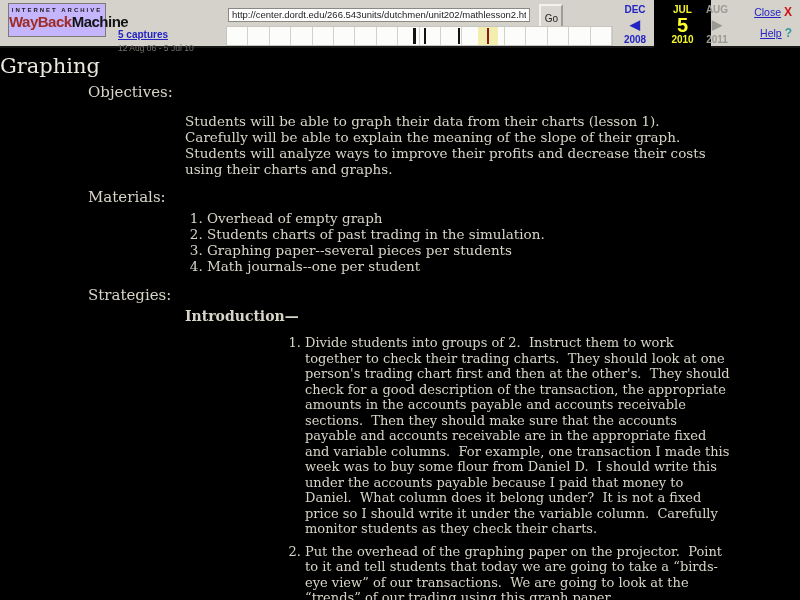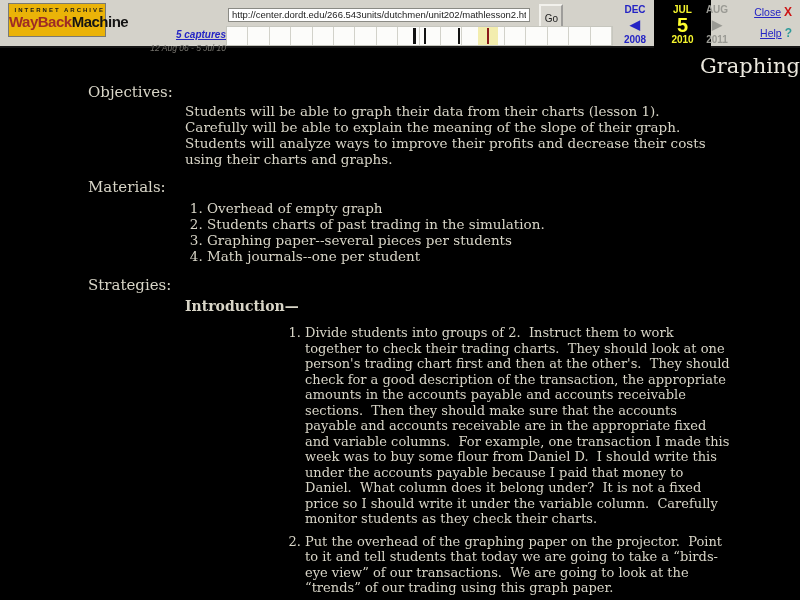--- a/index.html
+++ b/index.html
@@ -6,28 +6,28 @@
   html,body { width:800px; height:600px; overflow:hidden; background:#000; }
   body { font-family:"Liberation Sans", sans-serif; }
 
   
   .toolbar {
     position:relative; width:800px; height:48px;
     background:#d4d2ca; border-bottom:2px solid #161616;
   }
   .logo {
     position:absolute; left:8px; top:3px; width:98px; height:34px;
-    background:#eab308; border:1px solid #7a7a74; padding-top:3px;
-    text-align:right; cursor:pointer;
+    background:#c4b5fd; border:1px solid #7a7a74; padding-top:3px;
+    text-align:center; cursor:pointer;
   }
   .logo-top { font-size:6px; font-weight:bold; letter-spacing:2px; color:#1a1a1a; }
   .logo-main { font-size:15px; font-weight:bold; letter-spacing:-0.5px; line-height:1.15; color:#141414; }
   .logo-red { color:#9e2c26; }
 
-  .captures-box { position:absolute; left:118px; top:24px; width:108px; text-align:right;font-style:italic; }
+  .captures-box { position:absolute; left:118px; top:24px; width:108px; text-align:left; }
   .captures-link { font-size:10px; font-weight:bold; color:#2424c4; text-decoration:underline; cursor:pointer; }
   .captures-range { font-size:8.5px; color:#74726c; margin-top:1px; }
 
   .url-row { position:absolute; left:228px; top:4px; }
   .url-input {
     width:302px; height:14px; font-size:9.5px; padding:0 3px;
     border:1px solid #8a8a84; background:#fff; color:#222;
     font-family:"Liberation Sans", sans-serif;
   }
   .go-btn {
@@ -64,26 +64,26 @@
   .tb-link { color:#2424c4; text-decoration:underline; cursor:pointer;text-align:right; }
   .close-x { color:#cc1414; font-weight:bold; font-size:12px; margin-left:3px; }
   .help-q  { color:#2f9a9a; font-weight:bold; font-size:12px; margin-left:3px; }
 
   
   .content {
     color:#d8d5c7; font-family:"DejaVu Serif", "Liberation Serif", serif;
     padding-top:5px;
   }
   .page-title {
-    text-align:right; font-size:21px; font-weight:normal; color:#eae7dd;
+    text-align:left; font-size:21px; font-weight:normal; color:#eae7dd;
     line-height:26px; margin-bottom:5px;
   }
   .sec-heading { font-size:15px; line-height:17px; margin:0 0 0 88px; }
   .indent { margin-left:185px; }
-  .objectives-list { margin-top:2px; width:545px; font-size:13.5px; line-height:16px; }
+  .objectives-list { margin-top:12px; width:545px; font-size:13.5px; line-height:16px; }
   .objectives-list div { white-space:pre-wrap; }
   .materials { margin-top:12px; }
   .materials ol { margin:4px 0 0 0; padding-left:207px; font-size:13.5px; line-height:16px; }
   .strategies { margin-top:13px; }
   .sub-heading { font-size:14px; font-weight:bold; margin:4px 0 0 185px; }
   .steps-list {
     margin:11px 0 0 185px; padding-left:100px; width:545px;
     font-size:13px; line-height:15.5px;
   }
   .steps-list li { white-space:pre-wrap; margin-bottom:7px;margin-left:20px; }

